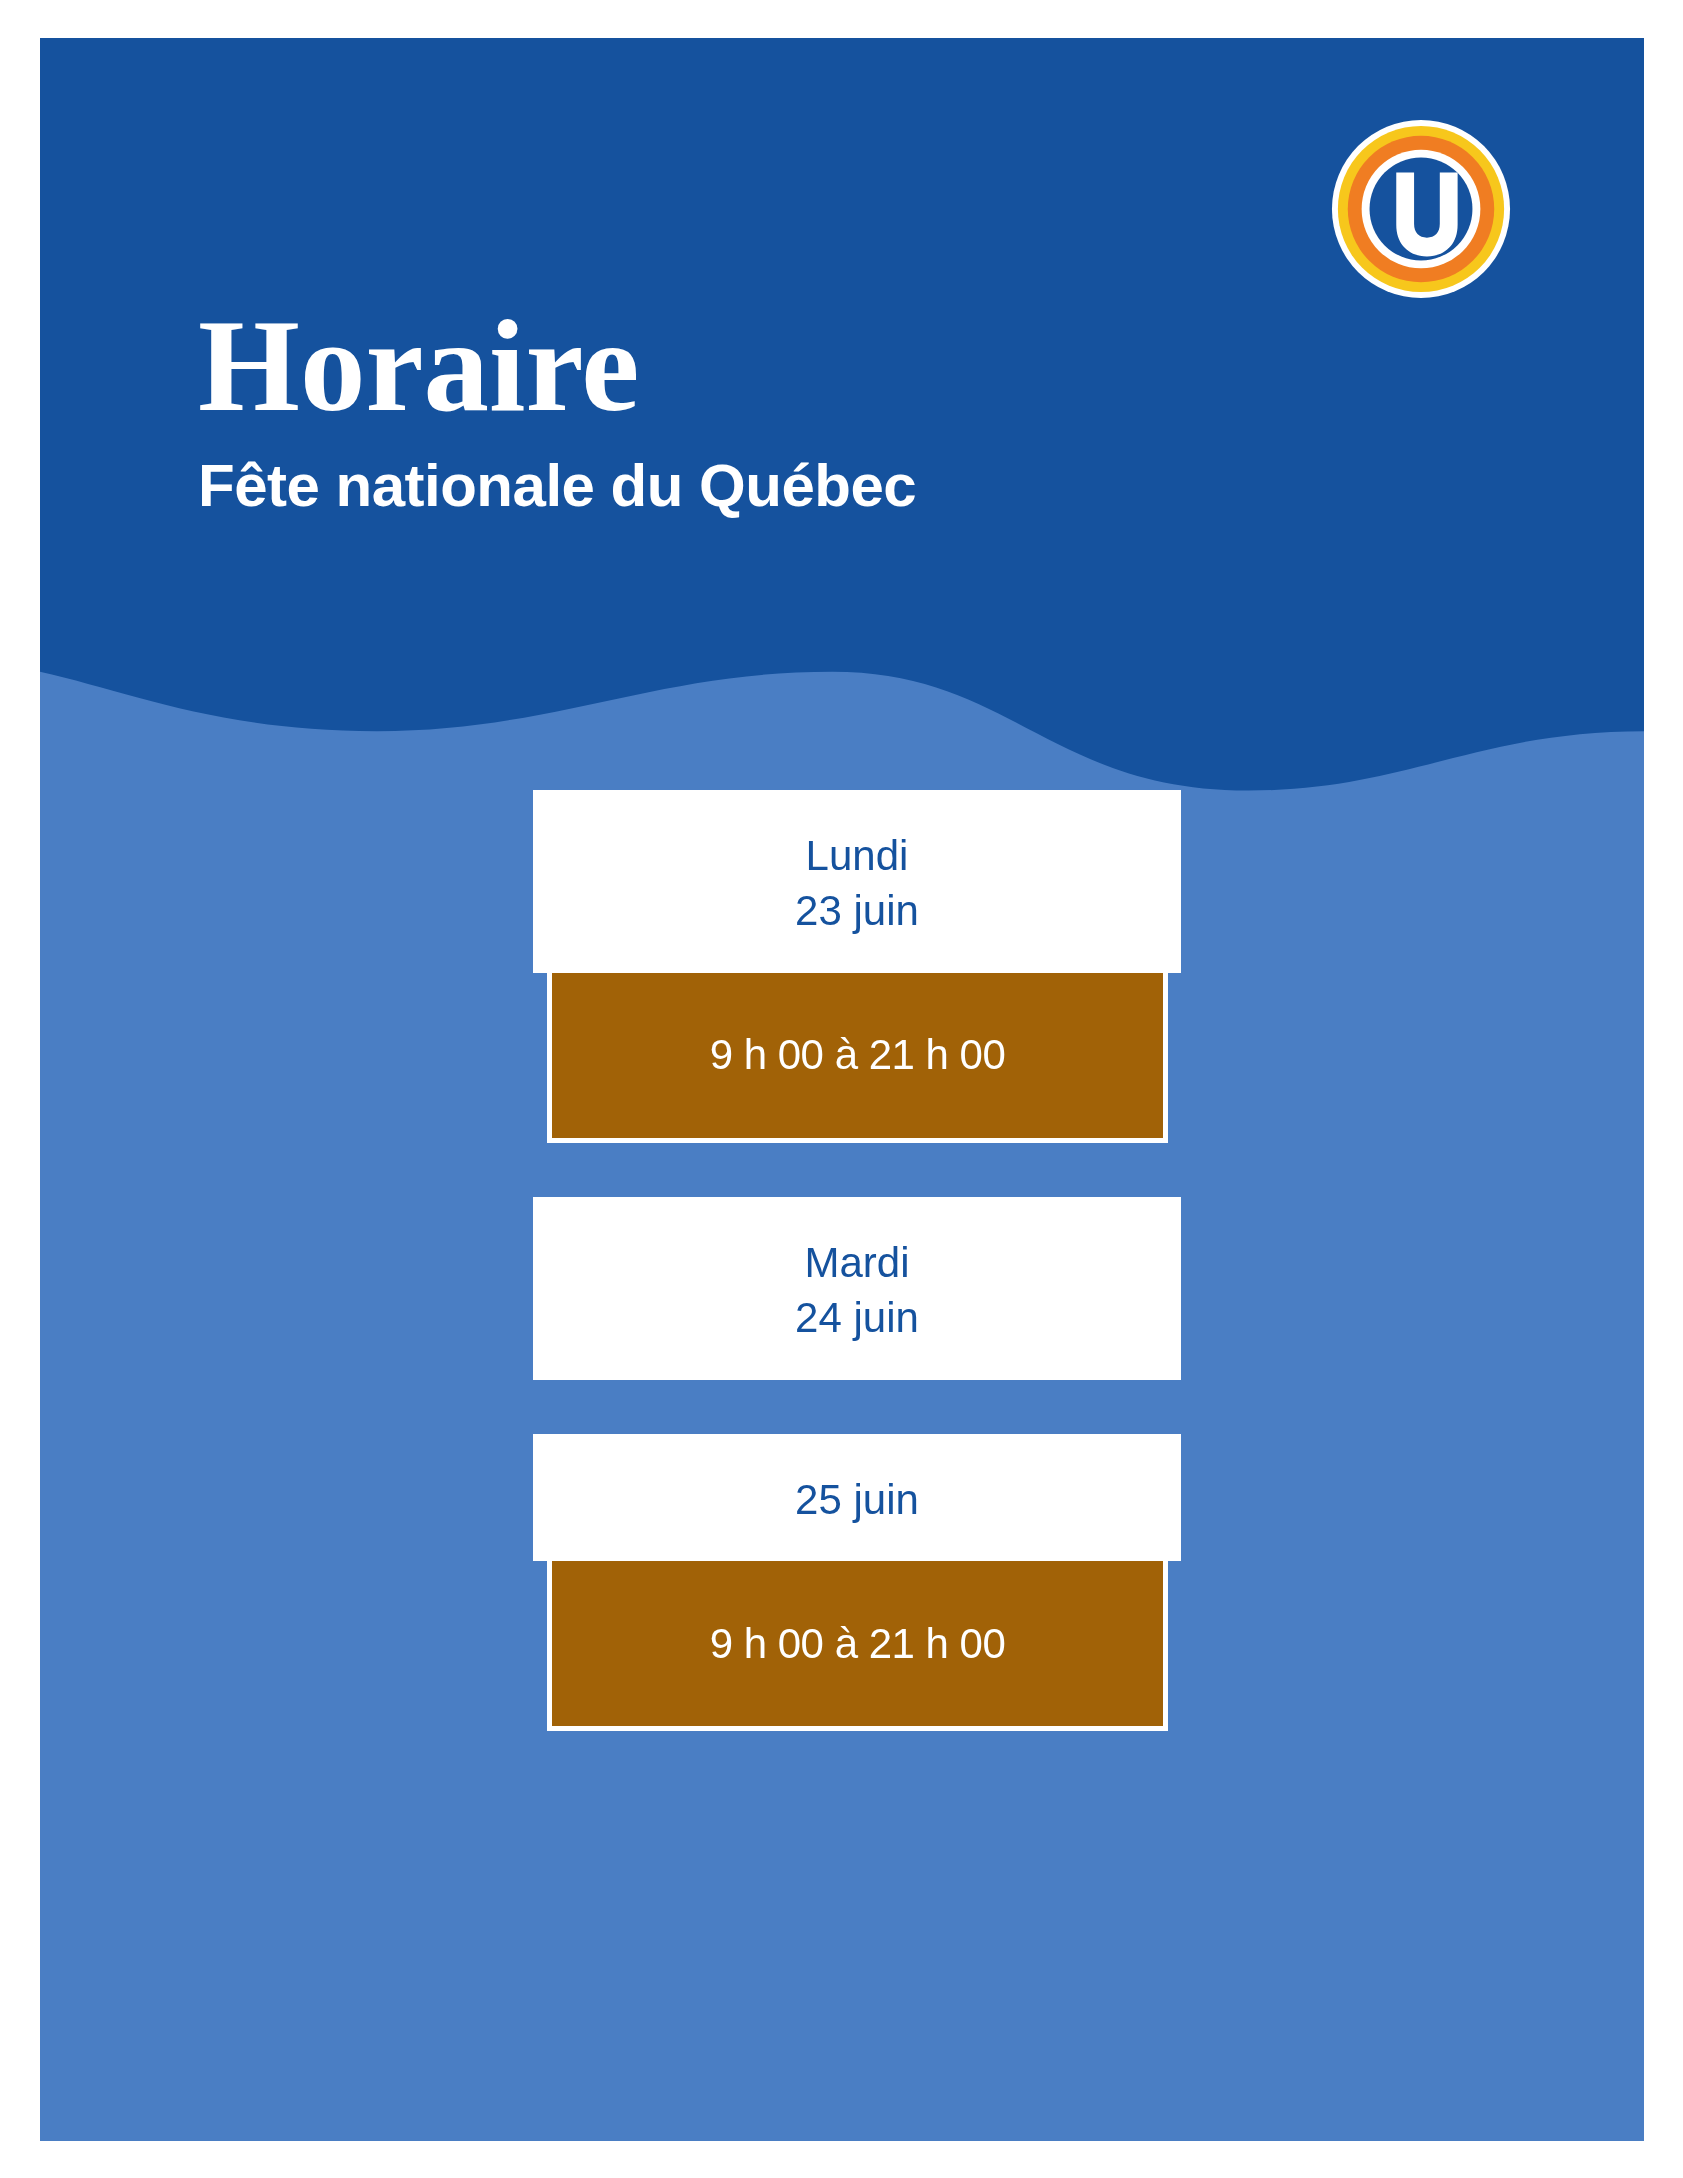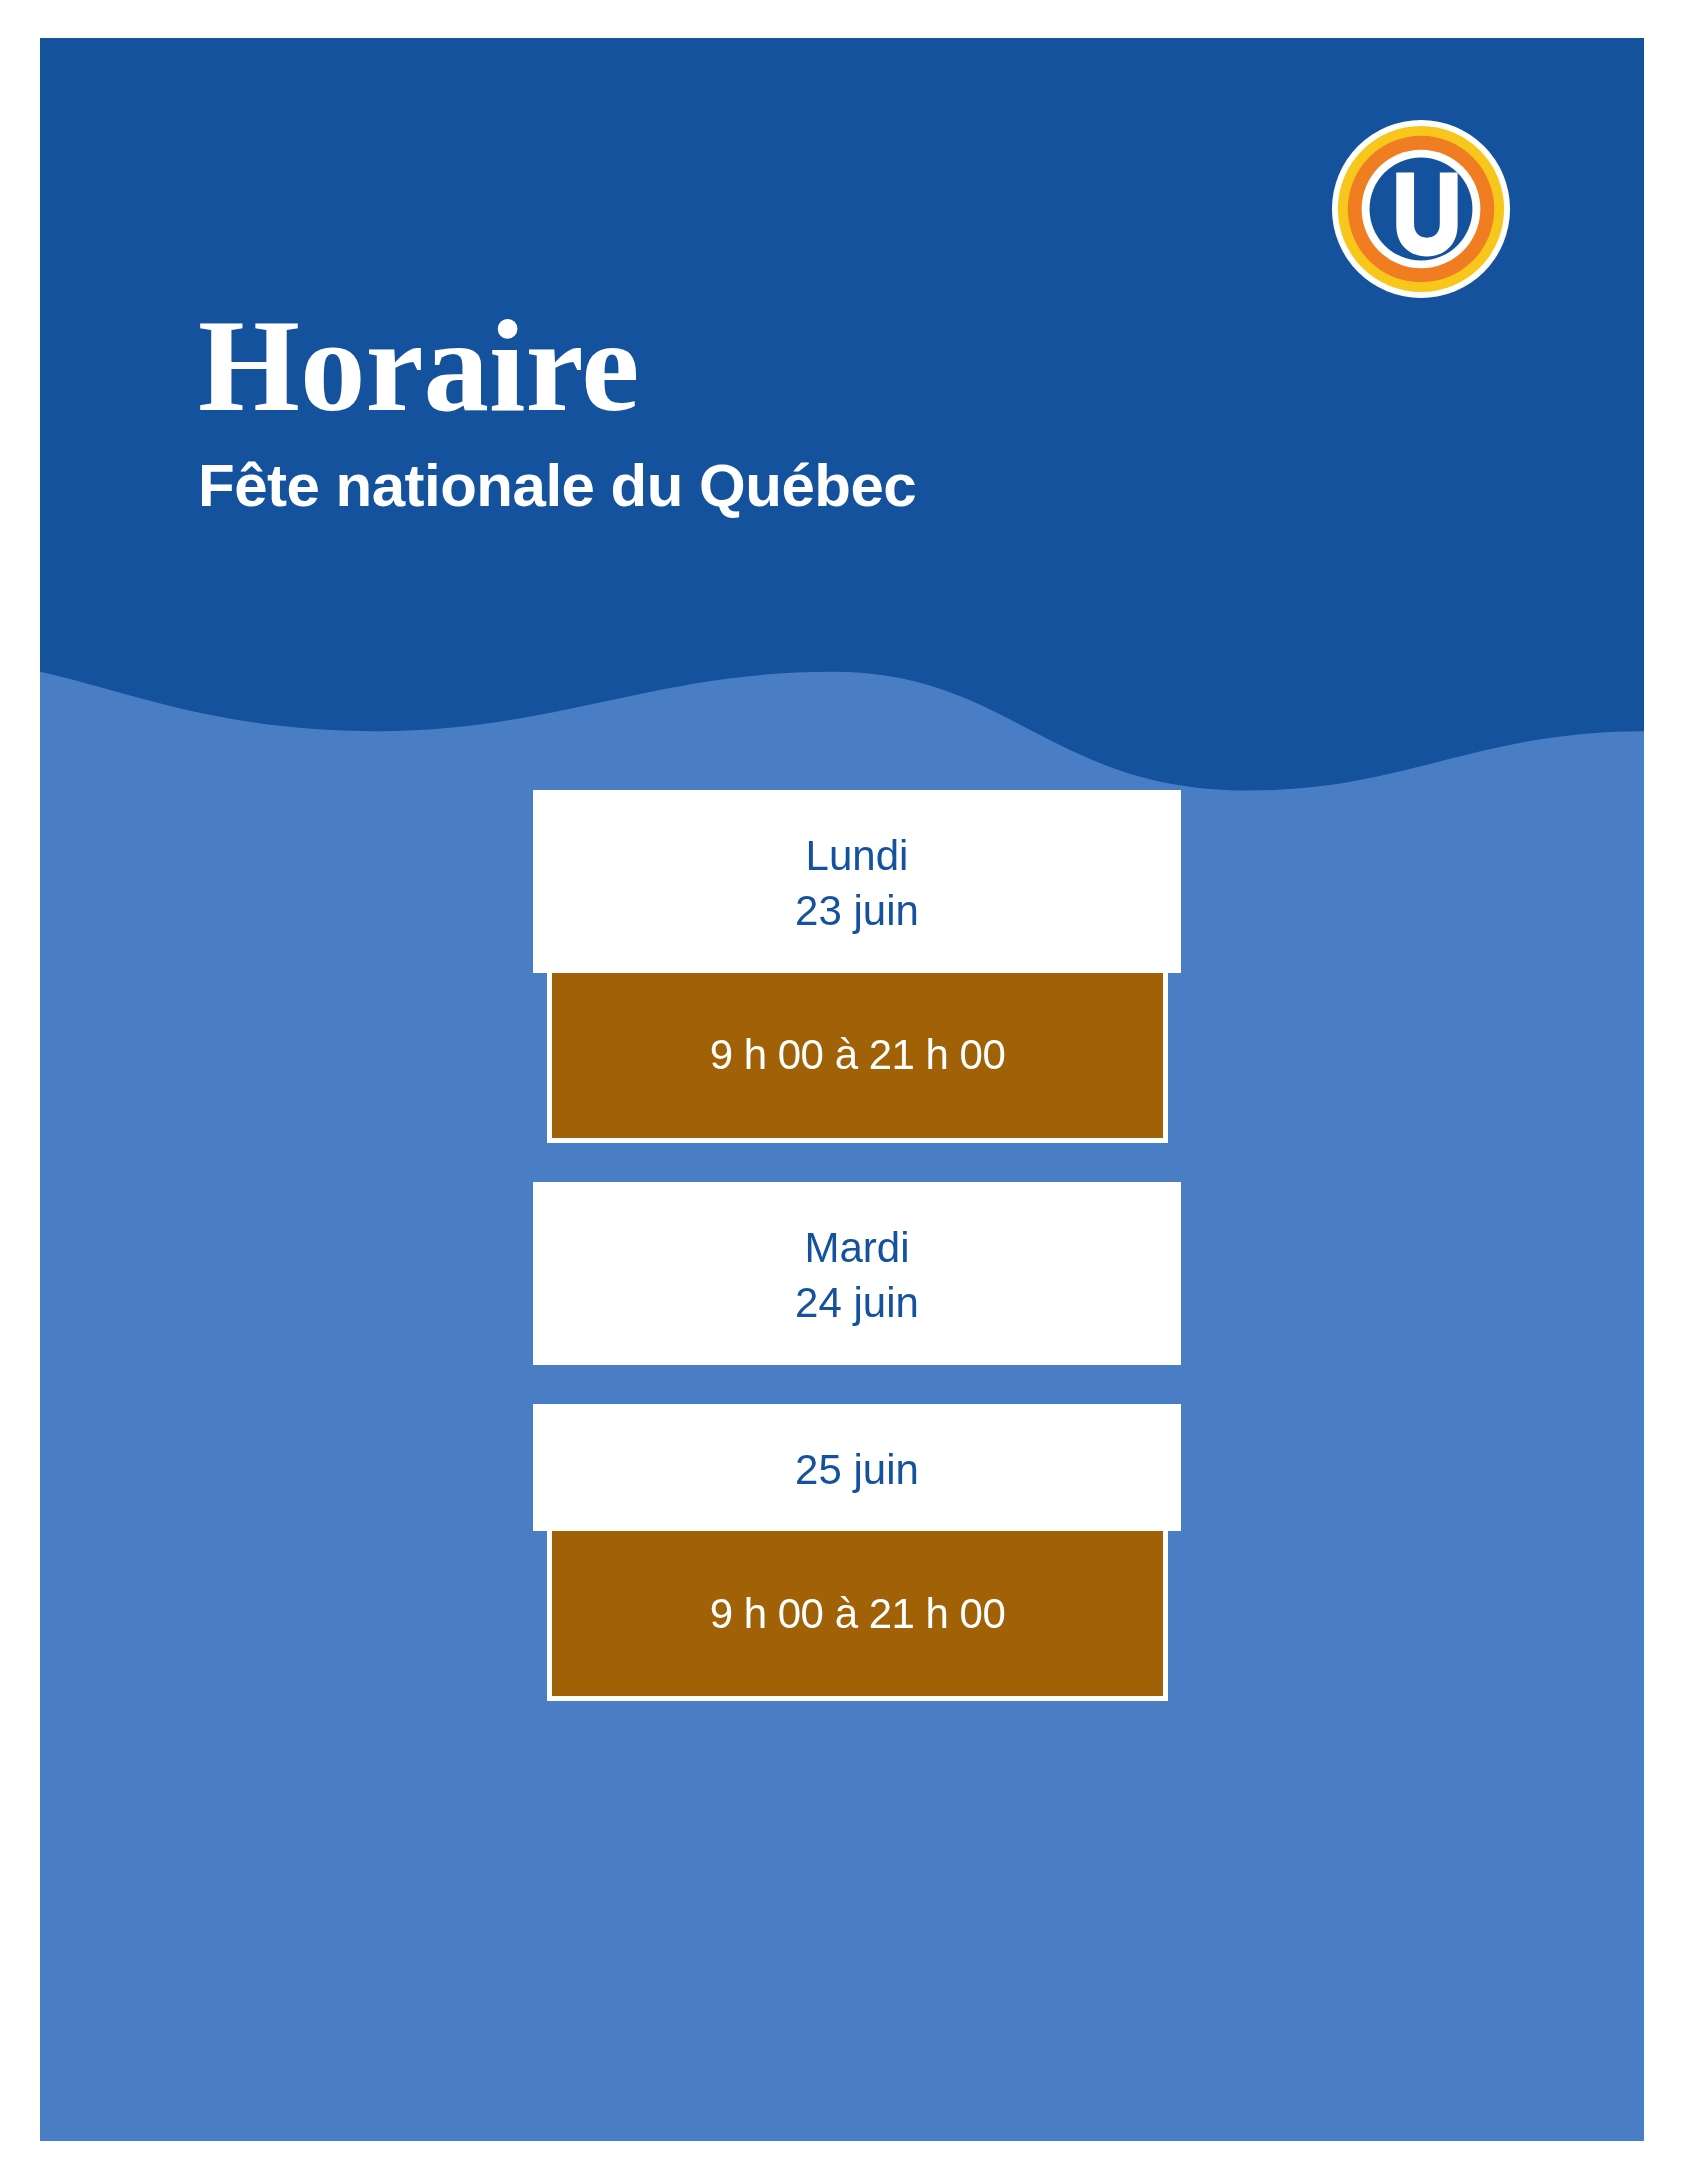--- a/index.html
+++ b/index.html
@@ -75,21 +75,21 @@
 
   
   .cards {
     position: absolute;
     left: 493px;
     top: 752px;
     width: 648px;
   }
   .card {
     width: 648px;
-    margin-bottom: 39px;
+    margin-bottom: 54px;
   }
   .card-day {
     background: #ffffff;
     color: #15529e;
     text-align: center;
     padding: 38px 20px 34px 20px;
     box-sizing: border-box;
     font-size: 42px;
     line-height: 1.32;
     font-weight: 400;

